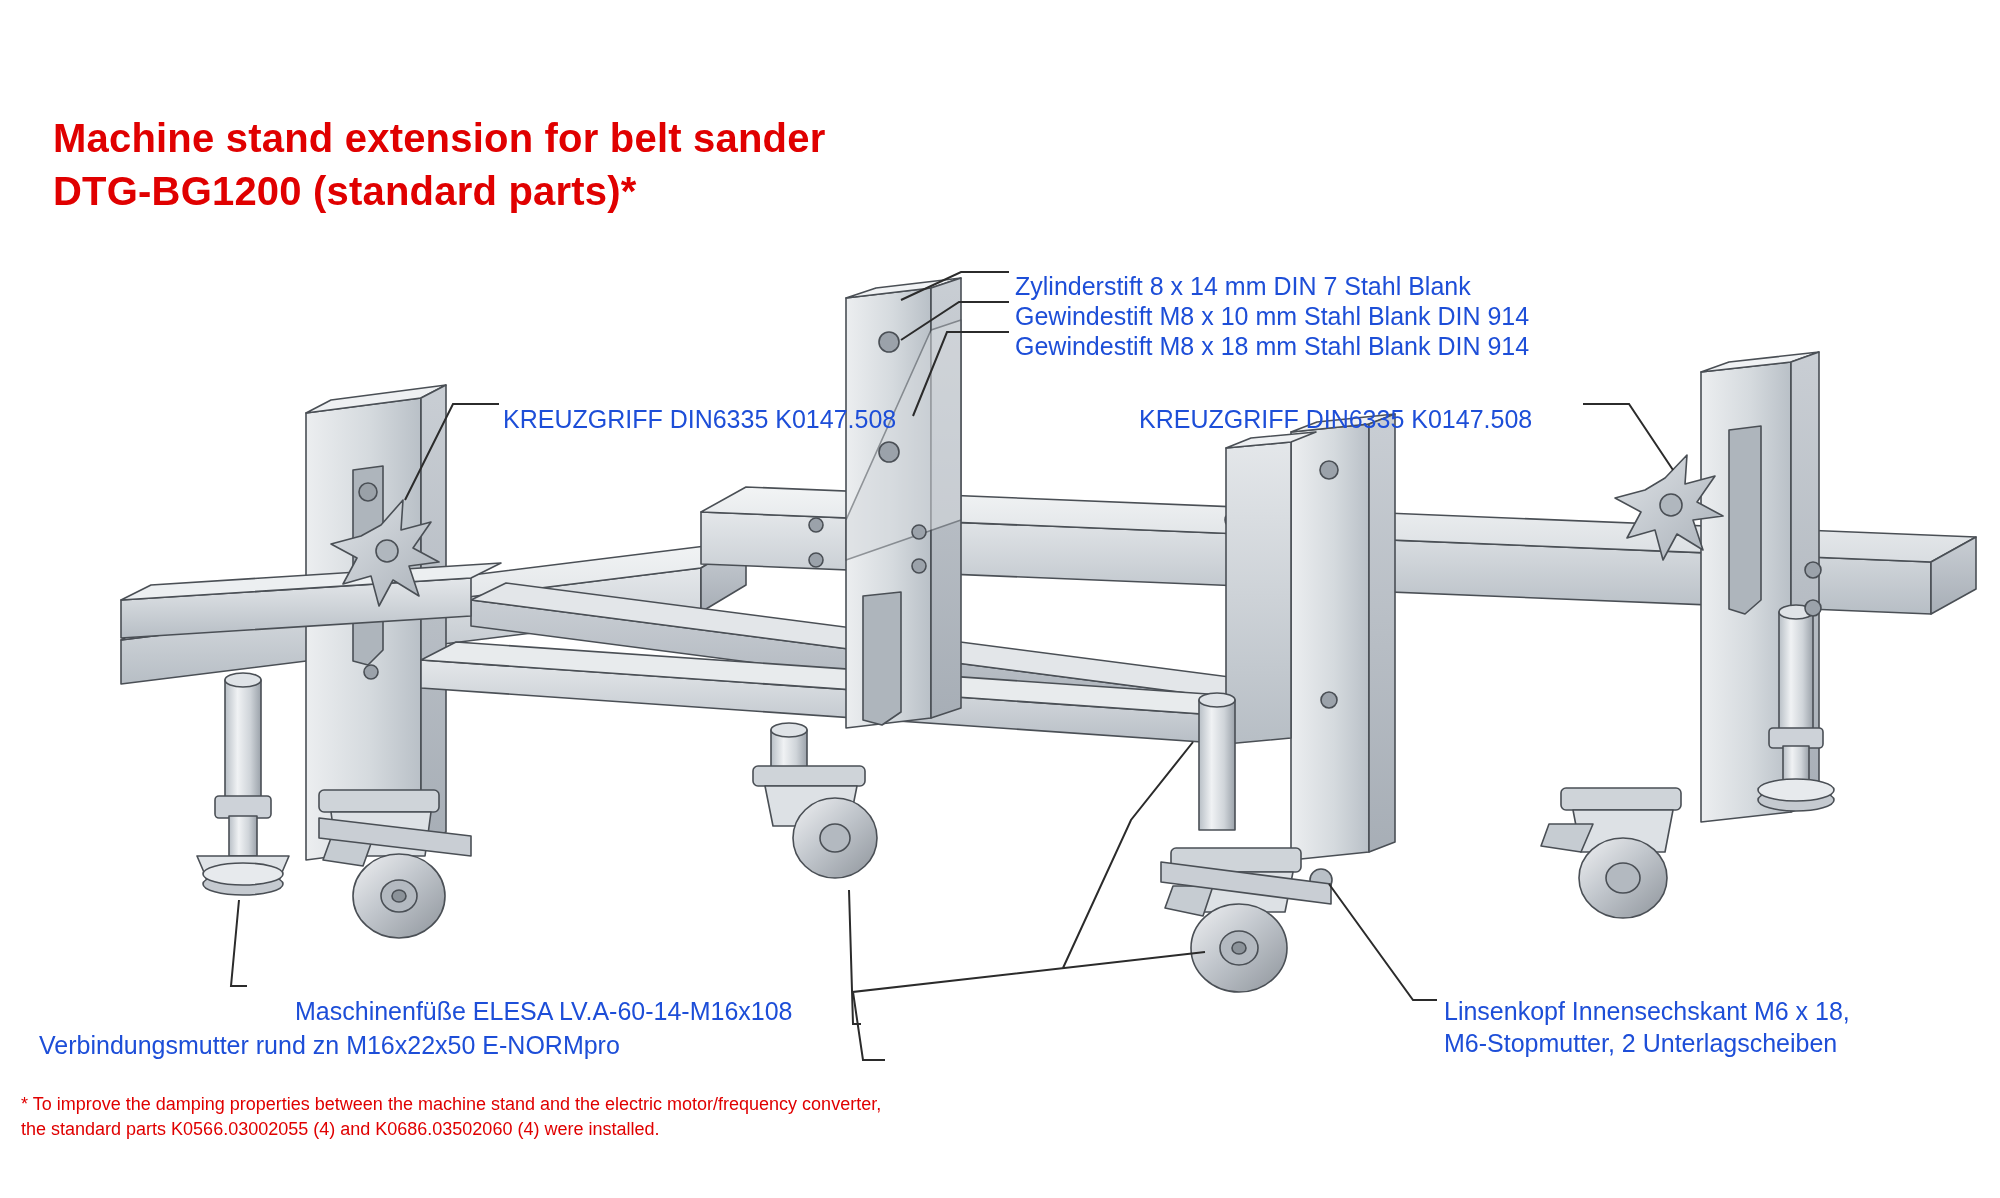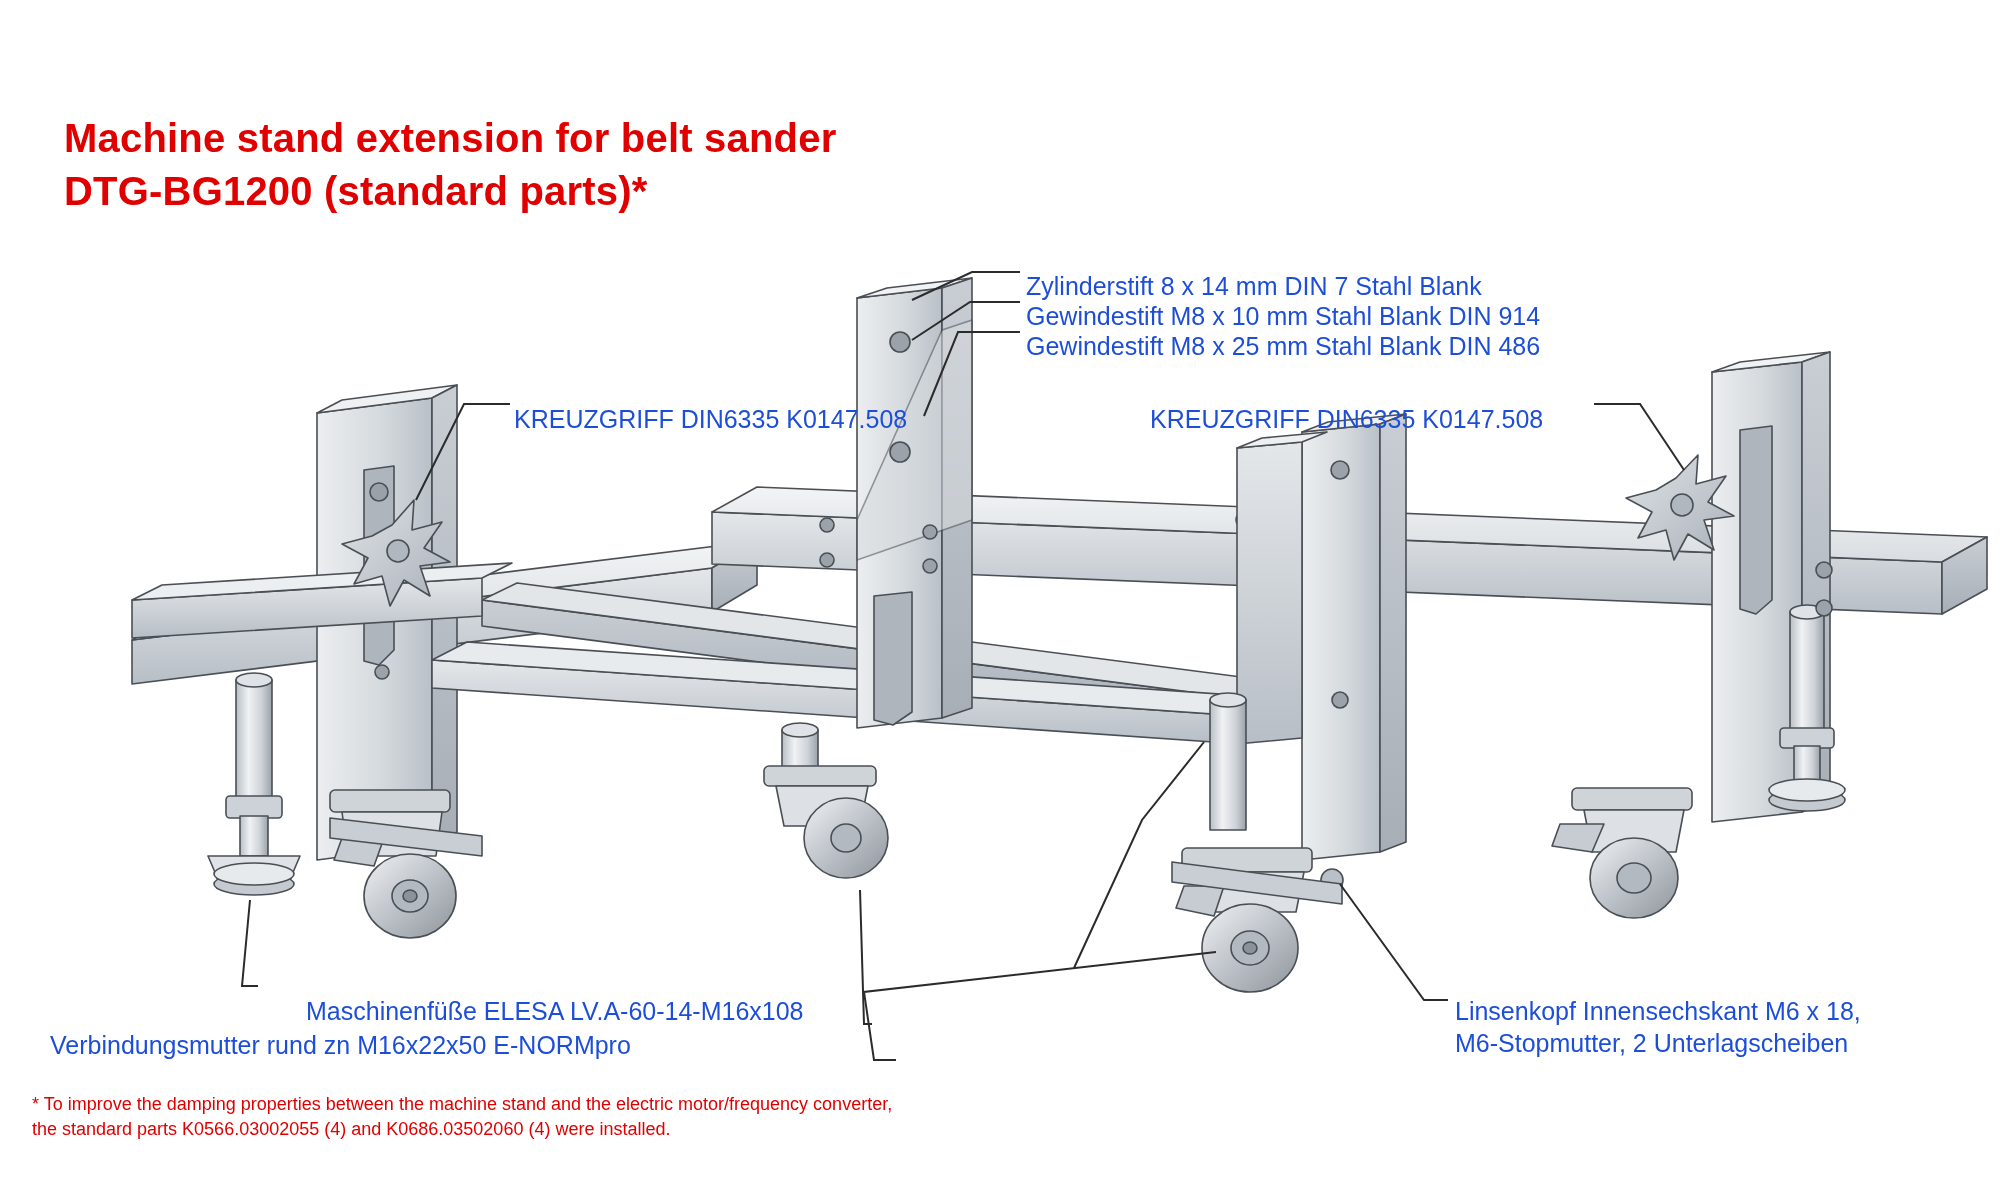--- a/index.html
+++ b/index.html
@@ -10,21 +10,21 @@
   body {
     width: 2000px;
     height: 1198px;
     position: relative;
     overflow: hidden;
     font-family: "Liberation Sans", sans-serif;
     color: #1a1a1a;
   }
   #stage {
     position: absolute;
-    left: 12px; top: 0;
+    left: 1px; top: 0;
     width: 1976px;
     height: 1198px;
   }
   .title {
     position: absolute;
     left: 52px;
     top: 112px;
     color: #e00000;
     font-size: 40px;
     font-weight: bold;
@@ -272,21 +272,21 @@
       <path d="M1436 1000 L1412 1000 L1328 884"></path>
       <path d="M1192 742 L1130 820 L1062 968"></path>
     </g>
   </svg>
 
   <div class="title">Machine stand extension for belt sander
 DTG-BG1200 (standard parts)*</div>
 
   <div class="lbl" style="left:1014px; top:270px;">Zylinderstift 8 x 14 mm DIN 7 Stahl Blank</div>
   <div class="lbl" style="left:1014px; top:300px;">Gewindestift M8 x 10 mm Stahl Blank DIN 914</div>
-  <div class="lbl" style="left:1014px; top:330px;">Gewindestift M8 x 25 mm Stahl Blank DIN 486</div>
+  <div class="lbl" style="left:1014px; top:330px;">Gewindestift M8 x 18 mm Stahl Blank DIN 914</div>
 
   <div class="lbl" style="left:502px; top:403px;">KREUZGRIFF DIN6335 K0147.508</div>
   <div class="lbl" style="left:1138px; top:403px;">KREUZGRIFF DIN6335 K0147.508</div>
 
   <div class="lbl" style="left:282px; top:995px;margin-left:12px;">Maschinenfüße ELESA LV.A-60-14-M16x108</div>
   <div class="lbl" style="left:38px; top:1029px;">Verbindungsmutter rund zn M16x22x50 E-NORMpro</div>
   <div class="lbl" style="left:1443px; top:995px;">Linsenkopf Innensechskant M6 x 18,
 M6-Stopmutter, 2 Unterlagscheiben</div>
 
   <div class="footnote">* To improve the damping properties between the machine stand and the electric motor/frequency converter,

